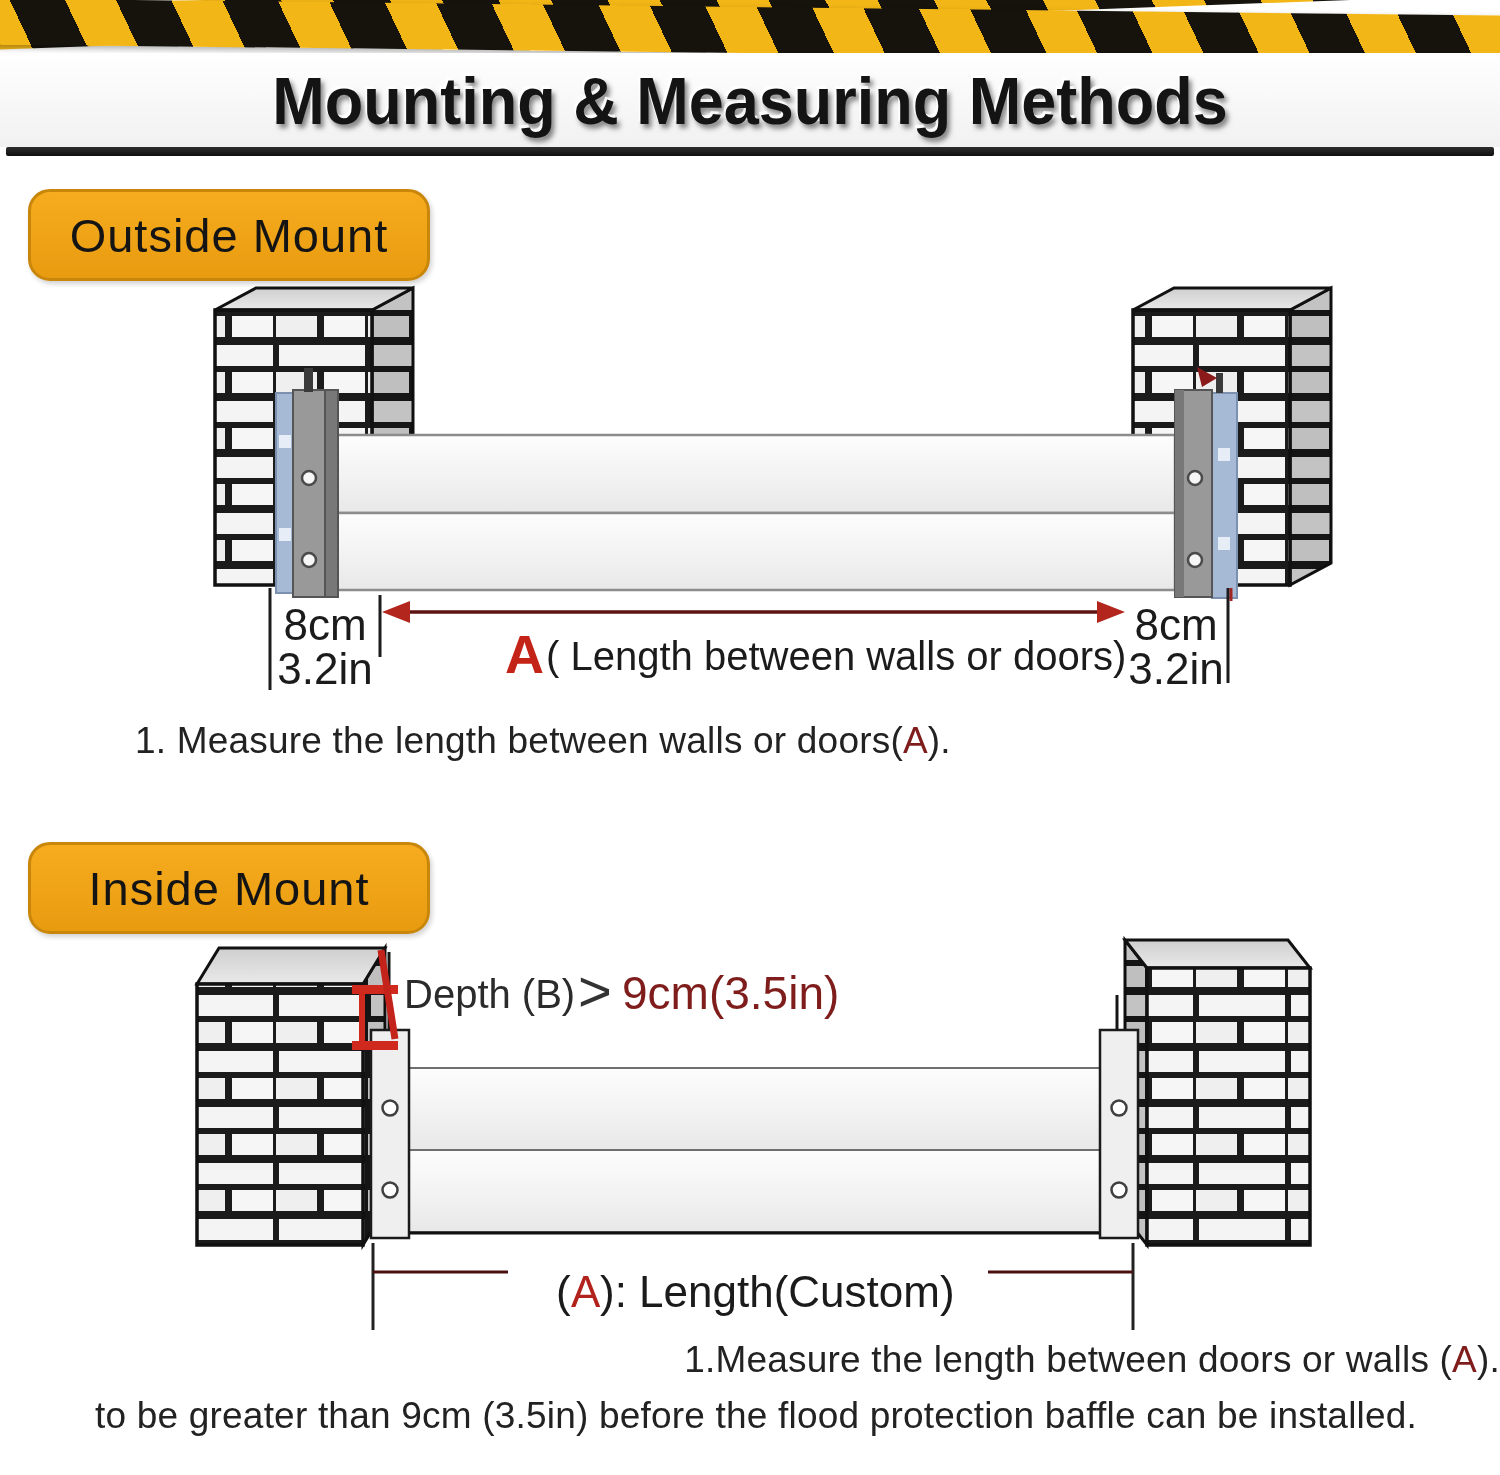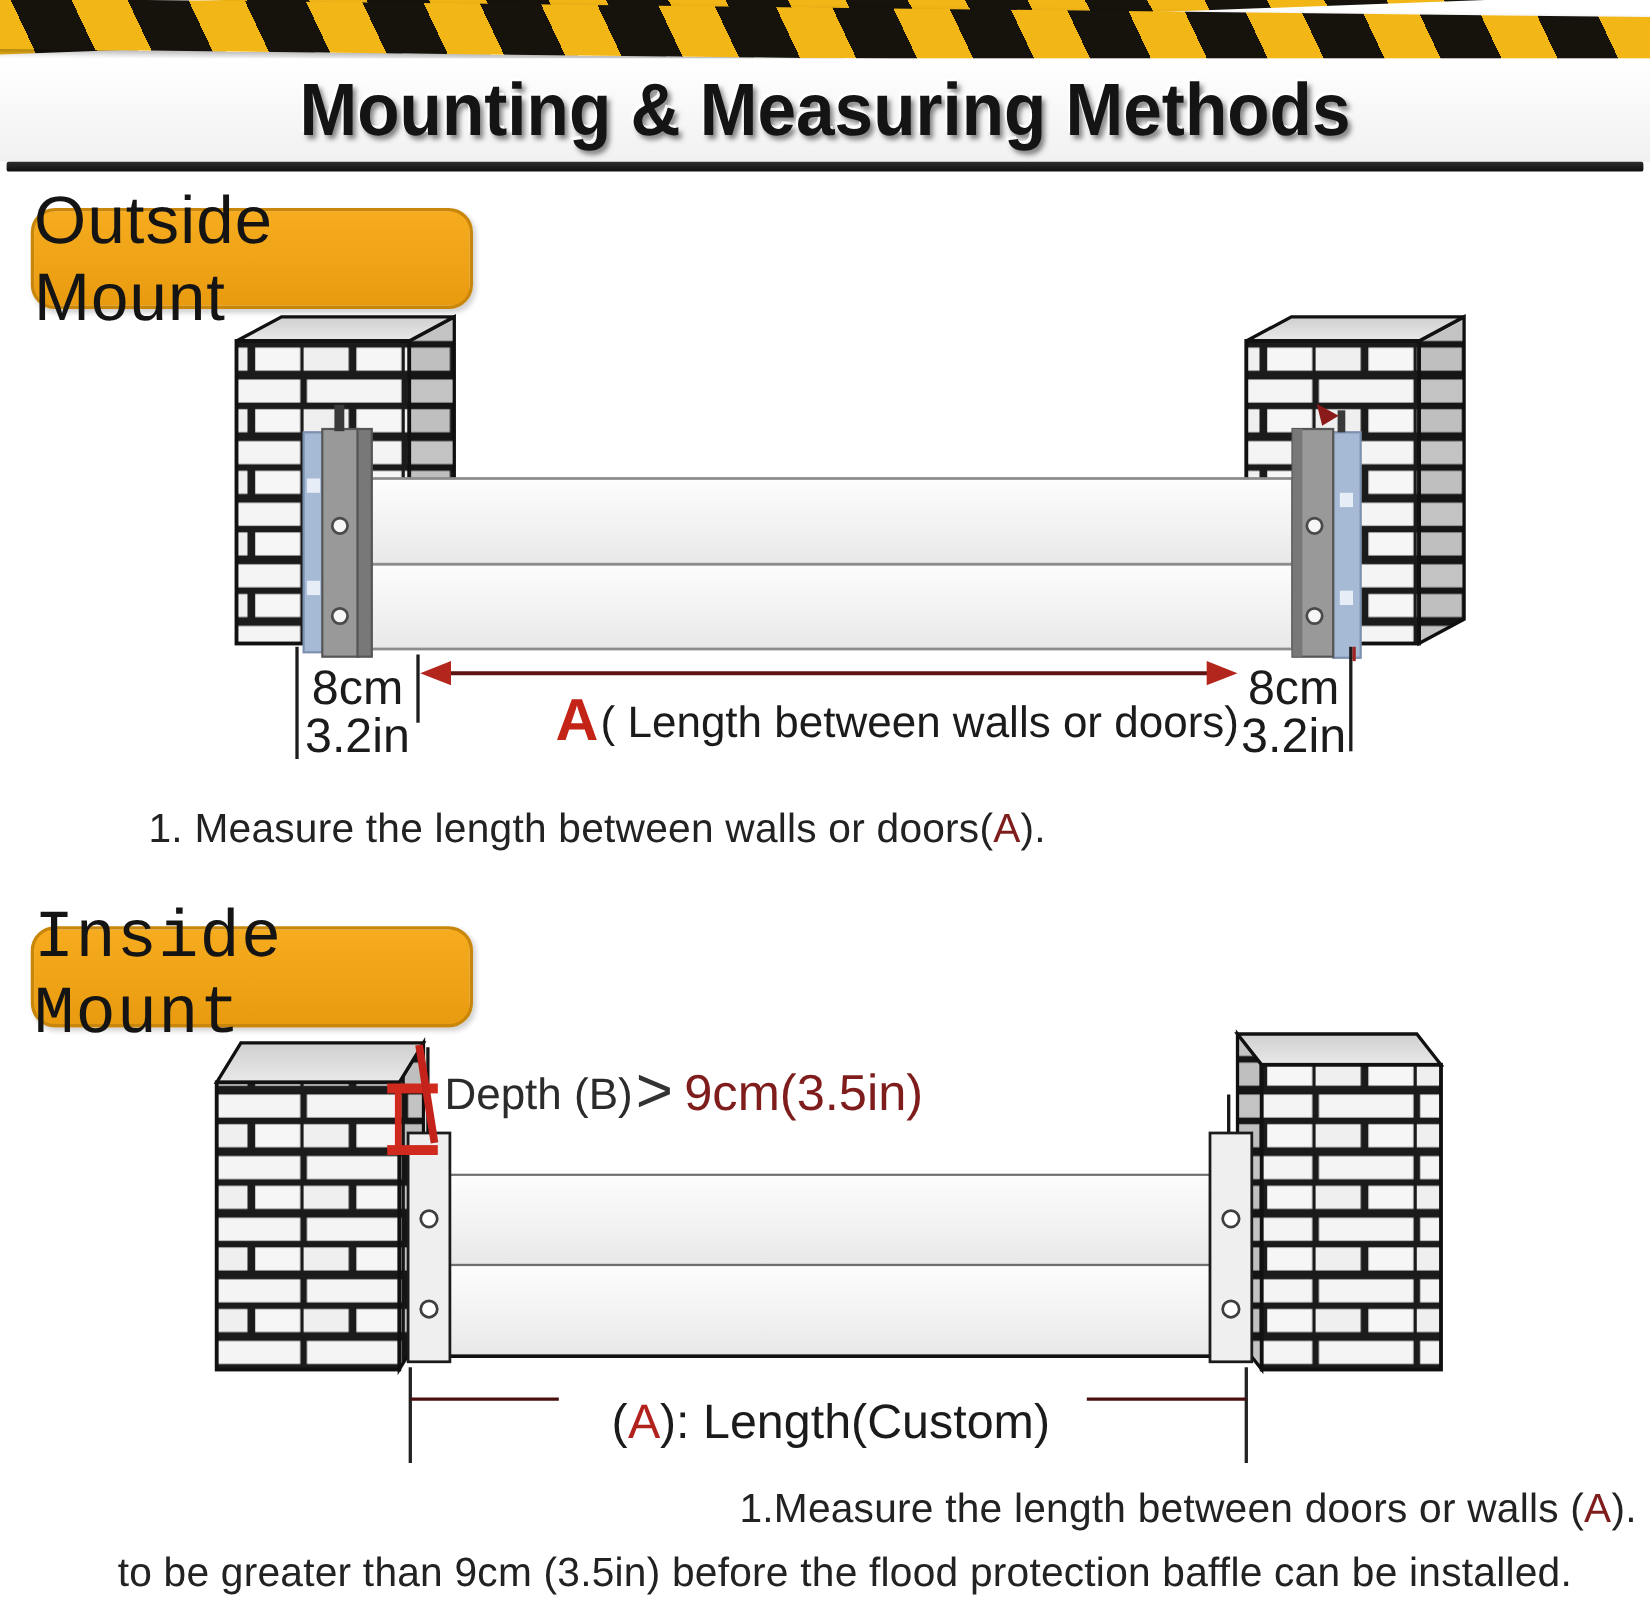--- a/index.html
+++ b/index.html
@@ -17,33 +17,33 @@
                  letter-spacing:0px;line-height:94px;transform:scaleY(1.07);
                  text-shadow:-2px -2px 0 rgba(255,255,255,.85),3px 4px 5px rgba(80,80,80,.70);}
   .underbar{position:absolute;top:147px;left:6px;right:6px;height:9px;border-radius:2px;
             background:linear-gradient(#2e2e2e,#0f0f0f);}
 
   
   .badge{position:absolute;left:28px;width:396px;height:86px;border-radius:22px;
          background:linear-gradient(#F6AC1E,#E99B10);border:3px solid #C8860B;
          display:flex;align-items:center;justify-content:center;
          box-shadow:2px 3px 5px rgba(0,0,0,.18);}
-  .badge span{font-size:61px;color:#141414;letter-spacing:1px;}
+  .badge span{font-size:47px;color:#141414;letter-spacing:1px;}
   .badge-outside{top:189px;}
-  .badge-inside{top:842px;font-family:Liberation Mono, monospace;}
+  .badge-inside{top:842px;}
 
   
   .diagram{position:absolute;left:0;width:1500px;}
   .diagram-outside{top:285px;height:430px;}
   .diagram-inside{top:935px;height:400px;}
   .diagram text{font-family:"Liberation Sans","DejaVu Sans",sans-serif;}
 
   
   .instr{position:absolute;left:0;width:1500px;}
-  .instr p{margin:12px;font-size:37px;line-height:46px;color:#222222;letter-spacing:.2px;}
+  .instr p{margin:0;font-size:37px;line-height:46px;color:#222222;letter-spacing:.2px;}
   .instr-outside{top:718px;}
   .instr-outside p{margin-left:135px;}
   .instr-outside p + p{margin-top:6px;}
   .instr-inside{top:1337px;}
   .instr-inside .p1{margin-left:102px;text-align:right;}
   .instr-inside .p2{margin-top:10px;}
   .l2a{display:block;margin-left:118px;}
   .l2b{display:block;margin-left:95px;}
   .maroon{color:#7E1D1B;}
 </style>

